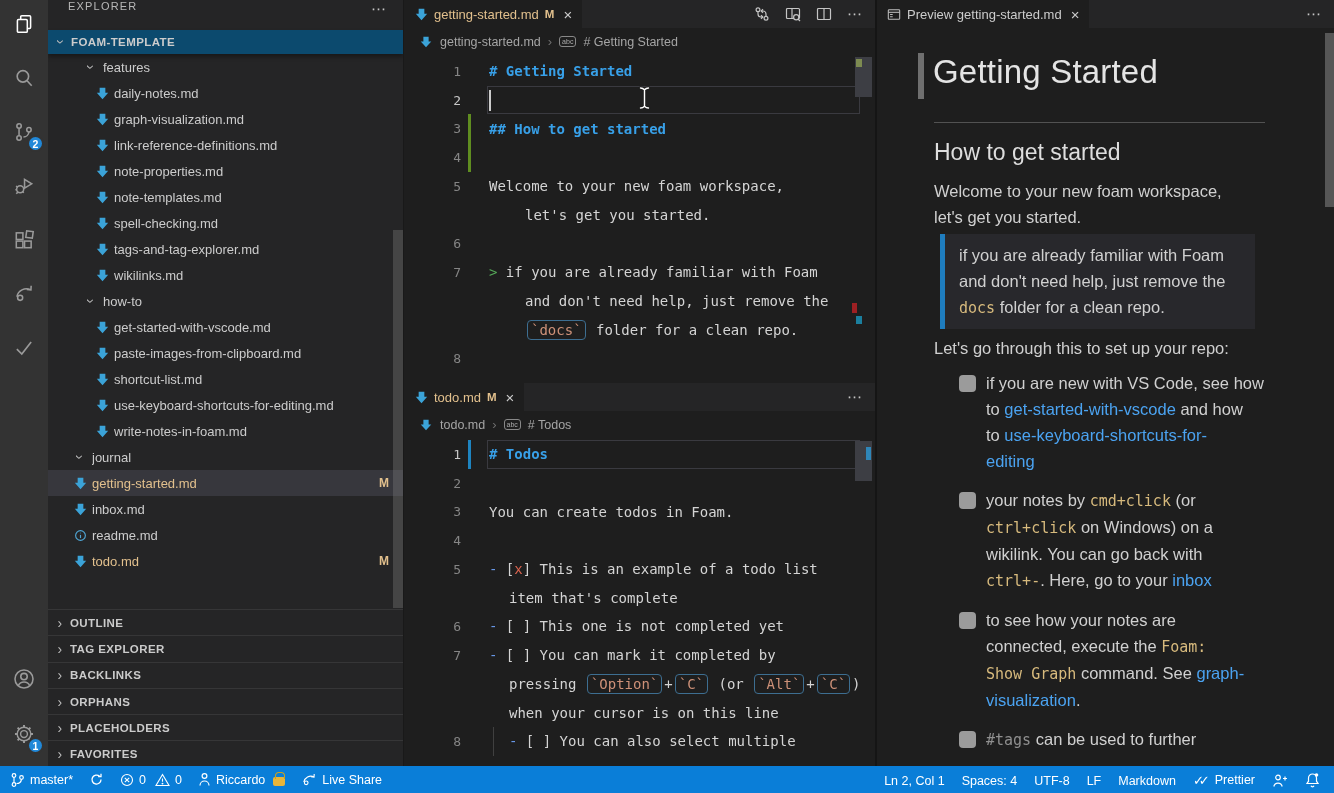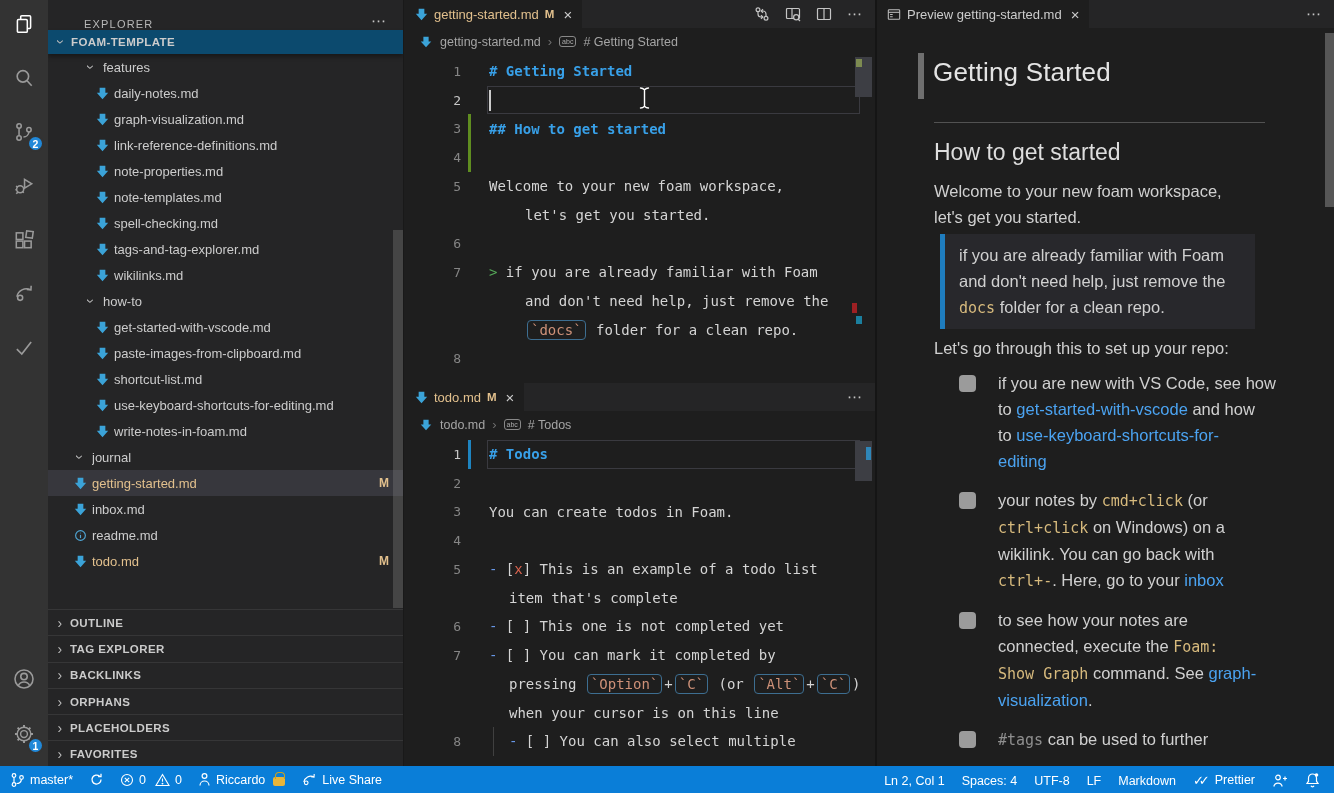--- a/index.html
+++ b/index.html
@@ -14,21 +14,21 @@
   .ab-bottom{margin-top:auto;display:flex;flex-direction:column;gap:7px;padding-bottom:8px}
   .ab-item{width:48px;height:48px;display:flex;align-items:center;justify-content:center;
     color:#9a9a9a;position:relative;cursor:pointer}
   .ab-item.active{color:#ffffff}
   .ab-badge{position:absolute;right:4px;bottom:4px;min-width:17px;height:17px;border-radius:9px;
     background:#2188d8;color:#fff;font-size:10.5px;font-weight:700;display:flex;align-items:center;
     justify-content:center;border:2px solid #333}
 
   
   .sidebar{position:absolute;left:48px;top:0;width:355px;bottom:27px;background:#252526;overflow:hidden}
-  .sb-header{height:30px;display:flex;align-items:flex-end;padding:0 16px 0 36px;color:#b8b8b8;
+  .sb-header{height:30px;display:flex;align-items:flex-start;padding:0 16px 0 20px;color:#b8b8b8;
     font-size:11px;letter-spacing:1.2px}
   .sb-actions{margin-left:auto;color:#c5c5c5;font-size:15px;letter-spacing:1px;cursor:pointer}
   .ws-row{height:24px;display:flex;align-items:center;gap:3px;font-weight:700;font-size:11.5px;
     color:#cccccc;padding-left:6px;letter-spacing:.4px;position:relative;z-index:3;
     box-shadow:0 3px 4px rgba(0,0,0,.35);background:#0c4a6e}
   .chev{display:inline-block;color:#bdbdbd;font-size:14px;font-weight:400;width:14px;text-align:center;
     transform:rotate(90deg)}
   .chev.closed{transform:none}
   .trow{height:26px;display:flex;align-items:center;gap:5px;font-size:13px;color:#cccccc;
     position:relative;cursor:pointer;white-space:nowrap}
@@ -87,29 +87,29 @@
   .ov{position:absolute}
   .mouse-cursor{position:absolute;z-index:9;pointer-events:none}
 
   
   .preview{position:absolute;left:875px;top:0;right:0;bottom:27px;background:#1e1e1e;
     border-left:2px solid #151515}
   .pv-content{position:absolute;left:0;right:0;top:28px;bottom:0;overflow:hidden;
     font-size:16.5px;color:#d0d0d0}
   .pv-titlerow{display:flex;margin:22px 0 0 41px;gap:9px;align-items:flex-start}
   .pv-tbar{width:6px;height:46px;background:#6f6f6f;margin-top:3px}
-  .pv-title{font-size:26px;line-height:44px;color:#e4e4e4;font-weight:500;letter-spacing:.2px}
+  .pv-title{font-size:33px;line-height:44px;color:#e4e4e4;font-weight:500;letter-spacing:.2px}
   .pv-hr{height:1px;background:#525252;width:331px;margin:23px 0 0 57px}
   .pv-h2{font-size:23px;line-height:30px;color:#dedede;font-weight:500;margin:14px 0 0 57px}
   .pv-intro{margin:11px 0 0 57px;line-height:26px}
   .pv-quote{margin:4px 0 0 63px;width:315px;background:#28282c;border-left:5px solid #1f7dbf;
     padding:8px 0 8px 14px;line-height:26px}
   .pv-lead{margin:6px 14px 0 57px;line-height:26px}
   .pv-items{margin:9px 0 0 82px}
-  .pv-item{display:flex;gap:22px}
+  .pv-item{display:flex;gap:10px}
   .pv-item + .pv-item{margin-top:13px}
   .pv-check{width:17px;height:17px;background:#9b9b9b;border-radius:4px;margin-top:5px;flex:none}
   .pv-ilines{line-height:26px}
   .pv-line,.pv-iline{white-space:nowrap}
   .pv-t{color:#d0d0d0}
   .pv-code{font-family:"DejaVu Sans Mono",monospace;font-size:15px;color:#d7ba7d}
   .pv-link{color:#4ba3f1;cursor:pointer}
   .pv-tag{font-family:"DejaVu Sans Mono",monospace;font-size:15px;color:#8f8f8f}
   .pv-scroll{position:absolute;right:0;top:5px;width:9px;height:174px;background:#565656}
 

